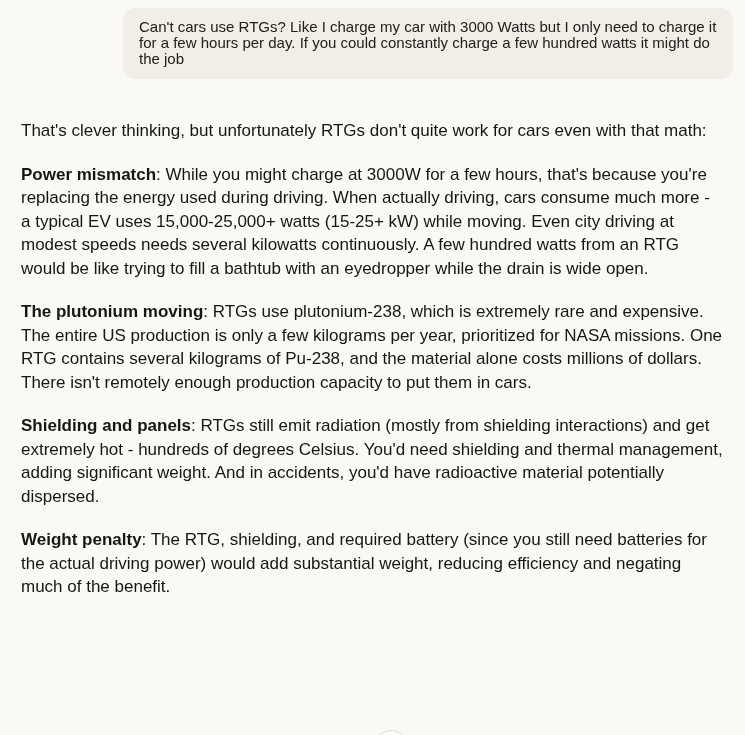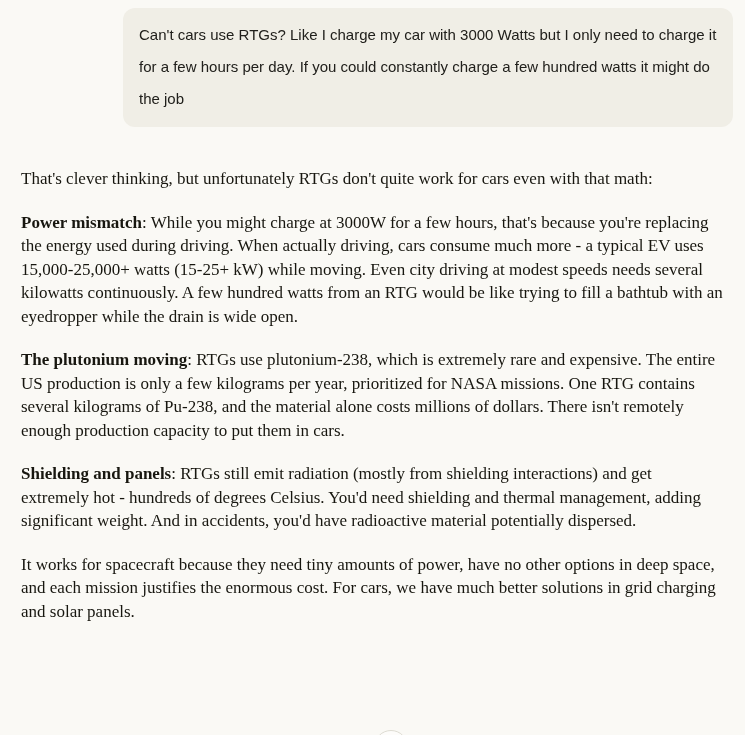--- a/index.html
+++ b/index.html
@@ -22,29 +22,29 @@
     padding: 8px 12px 0 0;
   }
   .bubble {
     box-sizing: border-box;
     background: #F0EEE6;
     border-radius: 12px;
     padding: 11px 16px 12px 16px;
     max-width: 610px;
     font-family: "Liberation Sans", sans-serif;
     font-size: 15px;
-    line-height: 32px;
+    line-height: 16px;
     color: #21201C;
   }
   .bubble p {
     margin: 0;
   }
   .assistant {
     margin: 40px 22px 0 21px;
-    font-family: Liberation Serif, serif;
+    font-family: Liberation Sans, sans-serif;
     font-size: 17px;
     line-height: 23.5px;
     color: #17160F;
   }
   .para {
     margin: 0 0 20px 0;
   }
   .para strong {
     font-weight: 700;
   }
@@ -80,22 +80,22 @@
   <div class="assistant">
 
     <p class="para"><strong></strong><span>That's clever thinking, but unfortunately RTGs don't quite work for cars even with that math:</span></p>
 
     <p class="para"><strong>Power mismatch</strong><span>: While you might charge at 3000W for a few hours, that's because you're replacing the energy used during driving. When actually driving, cars consume much more - a typical EV uses 15,000-25,000+ watts (15-25+ kW) while moving. Even city driving at modest speeds needs several kilowatts continuously. A few hundred watts from an RTG would be like trying to fill a bathtub with an eyedropper while the drain is wide open.</span></p>
 
     <p class="para"><strong>The plutonium moving</strong><span>: RTGs use plutonium-238, which is extremely rare and expensive. The entire US production is only a few kilograms per year, prioritized for NASA missions. One RTG contains several kilograms of Pu-238, and the material alone costs millions of dollars. There isn't remotely enough production capacity to put them in cars.</span></p>
 
     <p class="para"><strong>Shielding and panels</strong><span>: RTGs still emit radiation (mostly from shielding interactions) and get extremely hot - hundreds of degrees Celsius. You'd need shielding and thermal management, adding significant weight. And in accidents, you'd have radioactive material potentially dispersed.</span></p>
 
+    <p class="para"><strong>Weight penalty</strong><span>: The RTG, shielding, and required battery (since you still need batteries for the actual driving power) would add substantial weight, reducing efficiency and negating much of the benefit.</span></p>
 
-    <p class="para"><strong></strong><span>It works for spacecraft because they need tiny amounts of power, have no other options in deep space, and each mission justifies the enormous cost. For cars, we have much better solutions in grid charging and solar panels.</span></p>
 
   </div>
 
 </div>
 
 <button class="scroll-btn">
   
 </button>
 
 </body></html>

